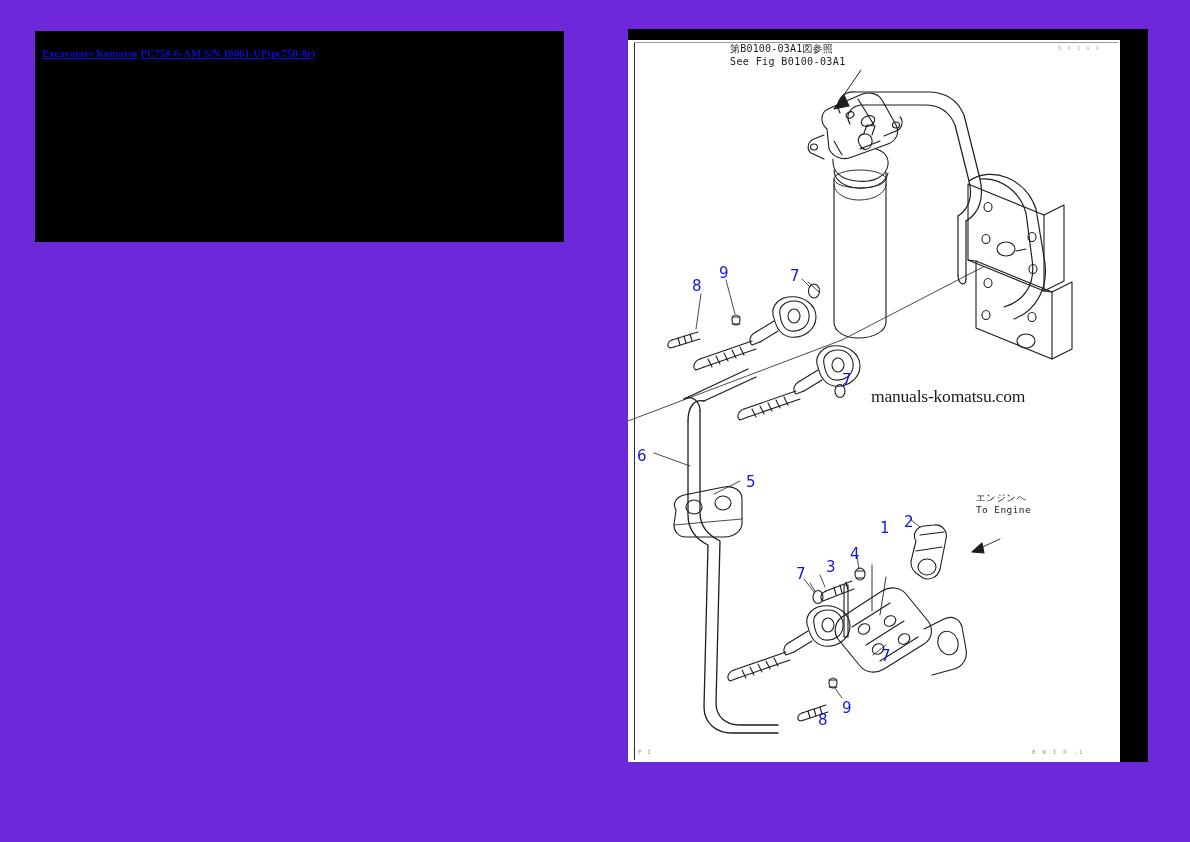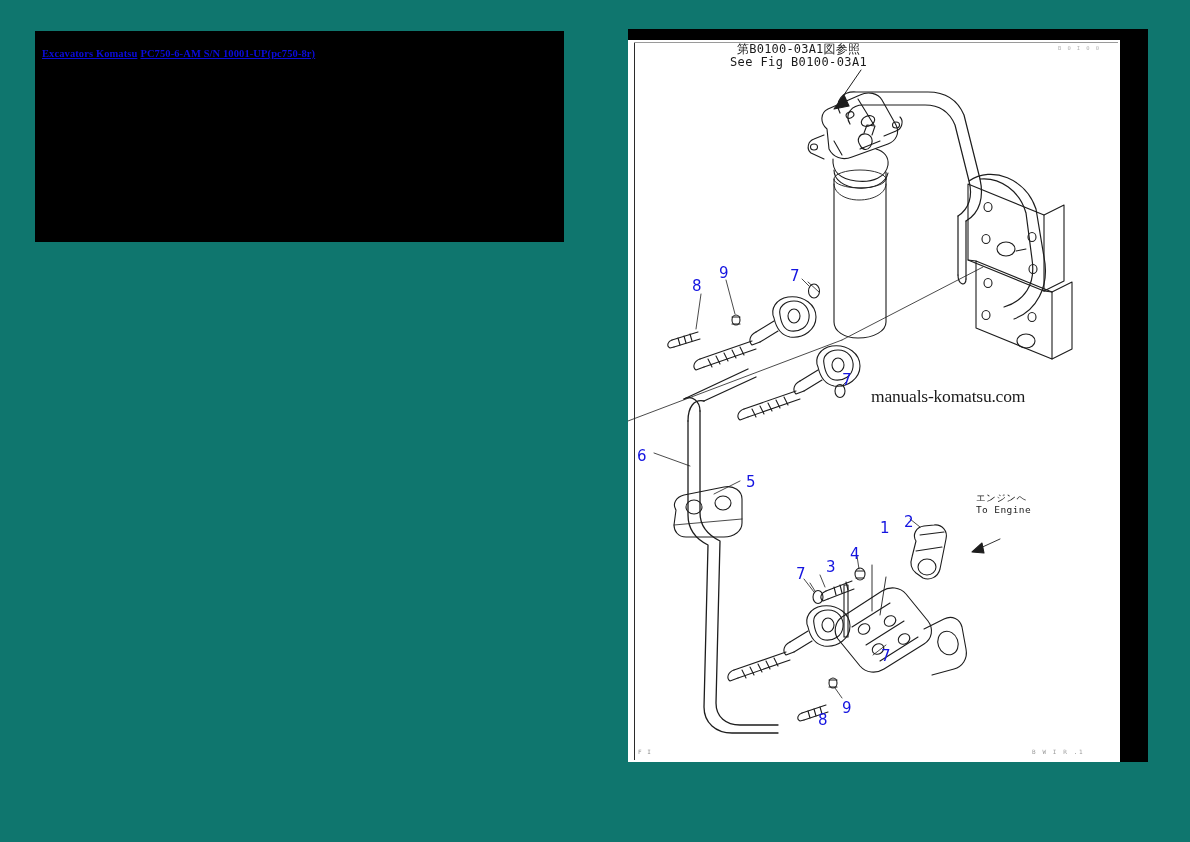--- a/index.html
+++ b/index.html
@@ -9,21 +9,21 @@
     width: 1190px;
     height: 842px;
     overflow: hidden;
     font-family: "Liberation Sans", sans-serif;
   }
 
   #page {
     position: relative;
     width: 1190px;
     height: 842px;
-    background: #0f766e;
+    background: #6d28d9;
   }
 
   
   #left-panel {
     position: absolute;
     left: 35px;
     top: 31px;
     width: 529px;
     height: 211px;
     background: #000000;
@@ -100,24 +100,23 @@
   .dtext {
     position: absolute;
     color: #1a1a1a;
     font-family: "DejaVu Sans Mono", monospace;
     white-space: pre;
   }
 
   #see-fig {
     left: 102px;
     top: 14px;
-    font-size: 12px;
+    font-size: 10px;
     line-height: 12.5px;
     letter-spacing: 0.4px;
-    text-align: center;
   }
   #see-fig .jp { letter-spacing: 0.2px; }
 
   #to-engine {
     left: 348px;
     top: 463px;
     font-size: 9.5px;
     line-height: 11.5px;
     letter-spacing: 0.4px;
   }

